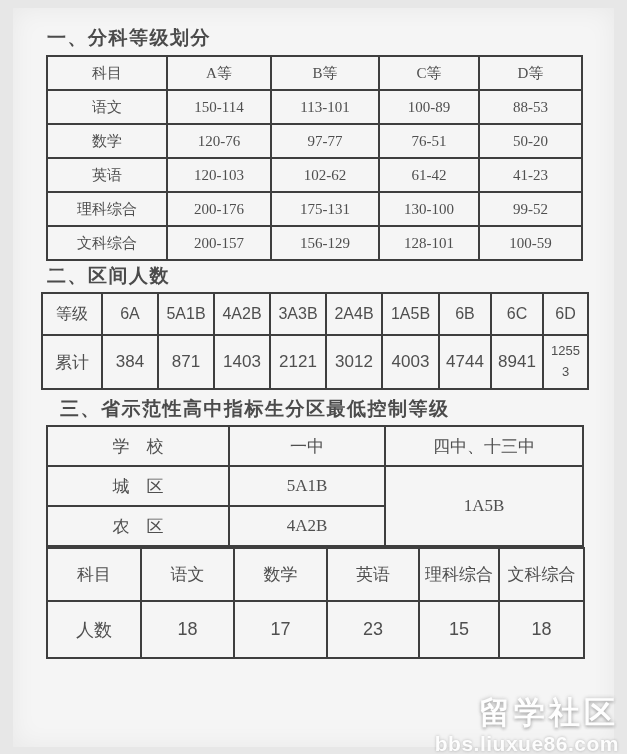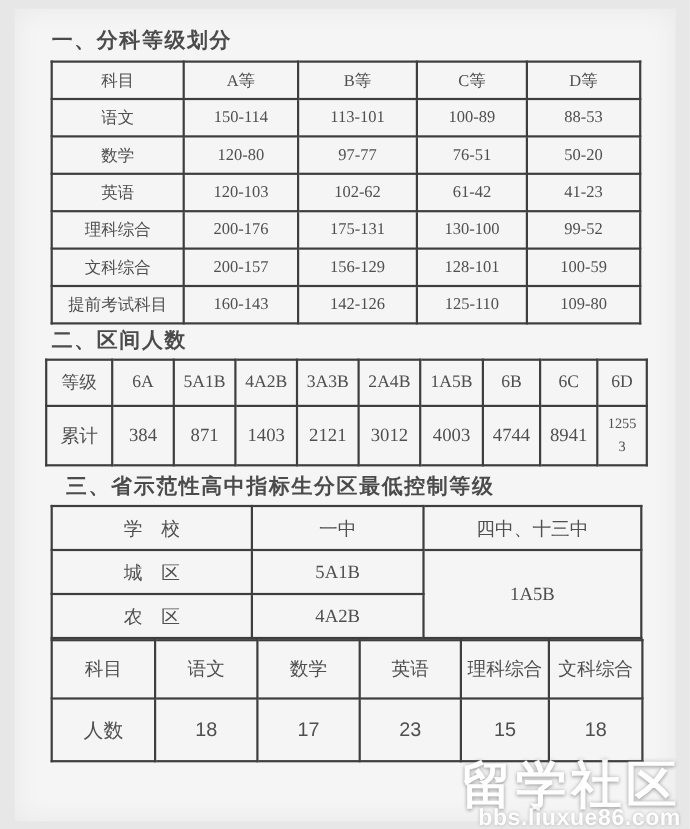--- a/index.html
+++ b/index.html
@@ -26,38 +26,38 @@
 
   table { border-collapse:collapse; table-layout:fixed; }
   th, td {
     border:2px solid #3e3e3e; text-align:center; vertical-align:middle;
     font-weight:normal; color:#4f4f4f; padding:0; overflow:hidden;
   }
 
   .t1 { width:535px; font-family:"Liberation Serif", serif; font-size:15px; }
   .t1 th, .t1 td { height:32px; }
 
-  .t2 { width:546px; margin-left:-5px; font-family:Liberation Serif, serif; }
+  .t2 { width:546px; margin-left:-5px; font-family:Liberation Sans, sans-serif; }
   .t2 th { height:40px; font-size:16px; }
   .t2 td { height:52px; font-size:17px; }
   .t2 td.small { font-size:13px; line-height:1.6; word-break:break-all; padding:0 6px; }
 
   .t3 { width:536px; font-family:"Liberation Serif", serif; font-size:17px; }
   .t3 th, .t3 td { height:38px; }
 
   .t4 { width:537px; font-size:17px; }
   .t4 th { height:51px; }
   .t4 td { height:55px; font-size:18px; }
 
   .watermark {
     position:absolute; right:8px; bottom:1px; text-align:right;
     color:#ffffff; z-index:5; pointer-events:none;
   }
   .wm-name {
-    font-size:46px; font-weight:bold; letter-spacing:4px; line-height:46px;
+    font-size:31px; font-weight:bold; letter-spacing:4px; line-height:46px;
     opacity:0.95;
     text-shadow:0 0 4px rgba(125,125,125,0.55), 0 2px 3px rgba(95,95,95,0.35);
   }
   .wm-site {
     font-size:21px; font-weight:bold; letter-spacing:0.5px; line-height:18px;
     opacity:0.9; margin-top:-1px;
     text-shadow:0 0 3px rgba(125,125,125,0.6);
   }
 </style>
 </head>
@@ -86,21 +86,21 @@
       </tr>
       <tr>
         <td>语文</td>
         <td>150-114</td>
         <td>113-101</td>
         <td>100-89</td>
         <td>88-53</td>
       </tr>
       <tr>
         <td>数学</td>
-        <td>120-80</td>
+        <td>120-76</td>
         <td>97-77</td>
         <td>76-51</td>
         <td>50-20</td>
       </tr>
       <tr>
         <td>英语</td>
         <td>120-103</td>
         <td>102-62</td>
         <td>61-42</td>
         <td>41-23</td>
@@ -111,27 +111,20 @@
         <td>175-131</td>
         <td>130-100</td>
         <td>99-52</td>
       </tr>
       <tr>
         <td>文科综合</td>
         <td>200-157</td>
         <td>156-129</td>
         <td>128-101</td>
         <td>100-59</td>
-      </tr>
-      <tr>
-        <td>提前考试科目</td>
-        <td>160-143</td>
-        <td>142-126</td>
-        <td>125-110</td>
-        <td>109-80</td>
       </tr>
     </tbody>
       </table>
 
     <div class="heading h2">二、区间人数</div>
 
     <table class="t2">
       <colgroup>
         <col style="width:60px">
           <col style="width:56px">

